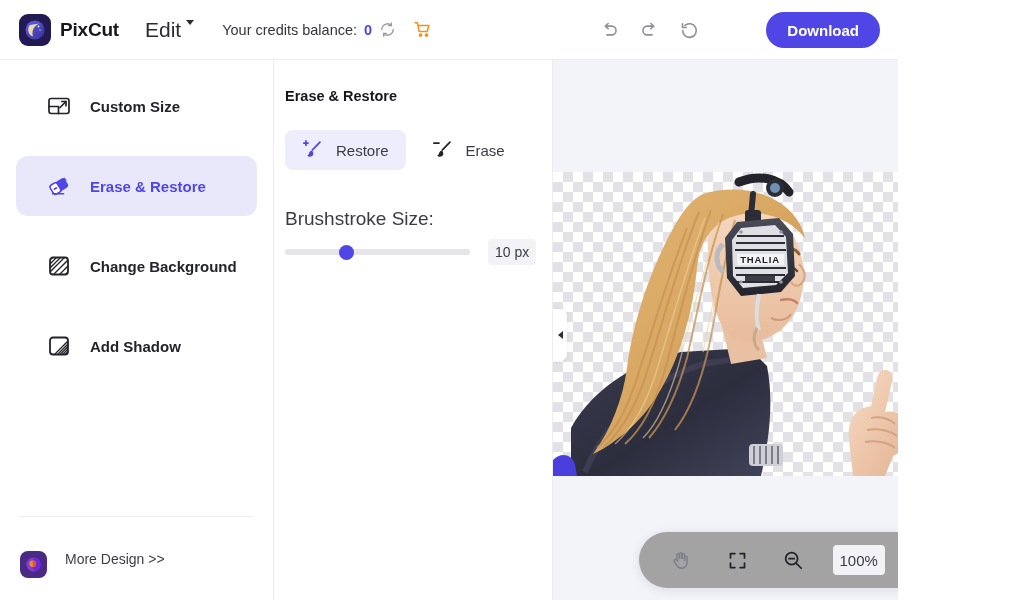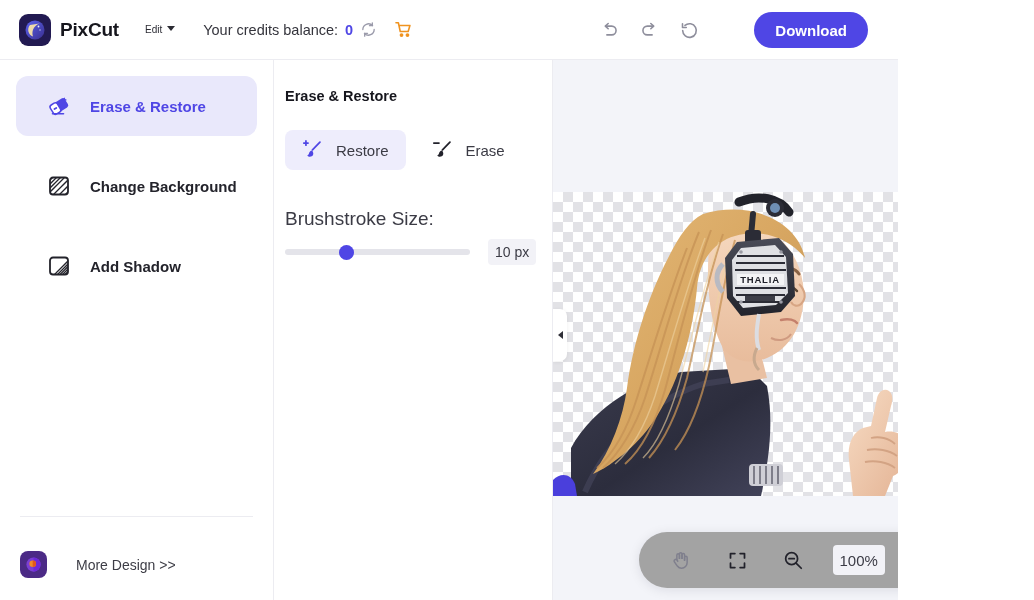--- a/index.html
+++ b/index.html
@@ -36,21 +36,21 @@
     background: #221a52;
     display: flex; align-items: center; justify-content: center;
   }
   .brand-name {
     font-size: 19px; font-weight: bold; color: #16161d;
     letter-spacing: -0.2px;
   }
   .edit-menu {
     display: flex; align-items: flex-start; gap: 5px;
     margin-left: 26px;
-    font-size: 10px; color: #2b2b33;
+    font-size: 21px; color: #2b2b33;
     cursor: pointer;
   }
   .caret {
     width: 0; height: 0;
     border-left: 4.5px solid transparent;
     border-right: 4.5px solid transparent;
     border-top: 5.5px solid #2b2b33;
     margin-top: 2px;
   }
   .credits {
@@ -63,21 +63,21 @@
   .icon-btn { display: flex; align-items: center; cursor: pointer; }
   .hdr-tools {
     position: absolute;
     left: 598px; top: 0; height: 60px;
     display: flex; align-items: center; gap: 18px;
   }
   .hdr-tools .tool { width: 22px; height: 22px; cursor: pointer;
     display:flex; align-items:center; justify-content:center; }
   .download-btn {
     position: absolute;
-    right: 30px; top: 12px;
+    right: 18px; top: 12px;
     height: 36px;
     padding: 0 21px;
     border-radius: 18px;
     background: #4f46e5;
     color: #fff;
     font-size: 15px; font-weight: bold;
     border: none;
     cursor: pointer;
     display: flex; align-items: center;
     font-family: "Liberation Sans", sans-serif;
@@ -107,21 +107,21 @@
     font-size: 15px; font-weight: bold;
   }
   .side-item .si-icon { width: 26px; height: 26px; display:flex; align-items:center; justify-content:center; }
   .side-item.active { background: #e9e8fb; color: #4f46e5; }
   .side-footer {
     margin-top: auto;
     padding: 0 20px 22px 20px;
   }
   .side-sep { height: 1px; background: #ececf1; margin-bottom: 34px; }
   .more-design {
-    display: flex; align-items: center; gap: 29px;
+    display: flex; align-items: flex-start; gap: 18px;
     cursor: pointer;
   }
   .md-logo {
     width: 27px; height: 27px; border-radius: 8px;
     background: #4b2a86;
     display:flex; align-items:center; justify-content:center;
   }
   .md-text { font-size: 14px; color: #3d3d46; }
 
   
@@ -196,21 +196,21 @@
     z-index: 5;
   }
   .collapse-handle .arr {
     width: 0; height: 0;
     border-top: 4.5px solid transparent;
     border-bottom: 4.5px solid transparent;
     border-right: 5px solid #2f2f38;
   }
   .image-stage {
     position: absolute;
-    left: 0; top: 132px;
+    left: 0; top: 112px;
     width: 479px; height: 304px;
     background-image:
       linear-gradient(45deg, #e2e2e6 25%, transparent 25%, transparent 75%, #e2e2e6 75%),
       linear-gradient(45deg, #e2e2e6 25%, transparent 25%, transparent 75%, #e2e2e6 75%);
     background-size: 20px 20px;
     background-position: 0 0, 10px 10px;
     background-color: #ffffff;
     overflow: hidden;
   }
   .subject { position: absolute; inset: 0; }
@@ -311,20 +311,31 @@
     </div>
 
     <button class="download-btn">Download</button>
   </div>
 
   <div class="body">
 
     <div class="sidebar">
       <div class="side-list">
 
+        <div class="side-item">
+          <span class="si-icon">
+            <svg width="26" height="26" viewBox="0 0 26 26" fill="none" stroke="#23232b" stroke-width="1.7" stroke-linecap="round" stroke-linejoin="round">
+              <rect x="3" y="5.5" width="20" height="15" rx="2.2"></rect>
+              <path d="M3 13.5h9.5V20.5"></path>
+              <path d="M20 8.5 14 14.5"></path>
+              <path d="M20 8.5h-4.2M20 8.5v4.2"></path>
+            </svg>
+          </span>
+          <span>Custom Size</span>
+        </div>
 
         <div class="side-item active">
           <span class="si-icon">
             <svg width="26" height="26" viewBox="0 0 26 26" fill="none">
               <g transform="rotate(-32 13 13)">
                 <rect x="4.5" y="8" width="17" height="10.5" rx="2.4" fill="#4f46e5"></rect>
                 <rect x="4.5" y="8" width="8.2" height="10.5" rx="2.4" fill="#ffffff" stroke="#4f46e5" stroke-width="1.5"></rect>
                 <rect x="6.6" y="12.3" width="4" height="1.8" rx="0.9" fill="#4f46e5"></rect>
               </g>
               <path d="M18.4 4.2l.85 1.85 1.85.85-1.85.85-.85 1.85-.85-1.85L15.7 6.9l1.85-.85z" fill="#4f46e5"></path>

